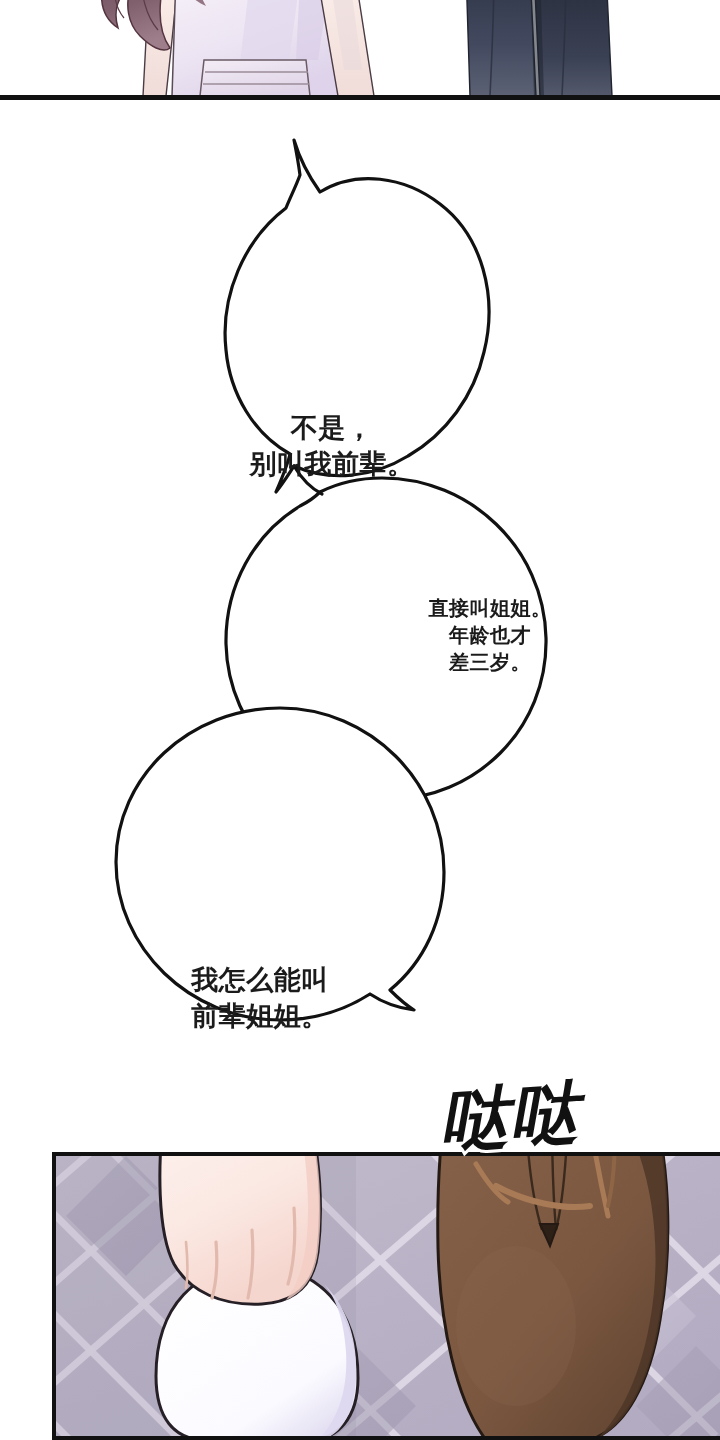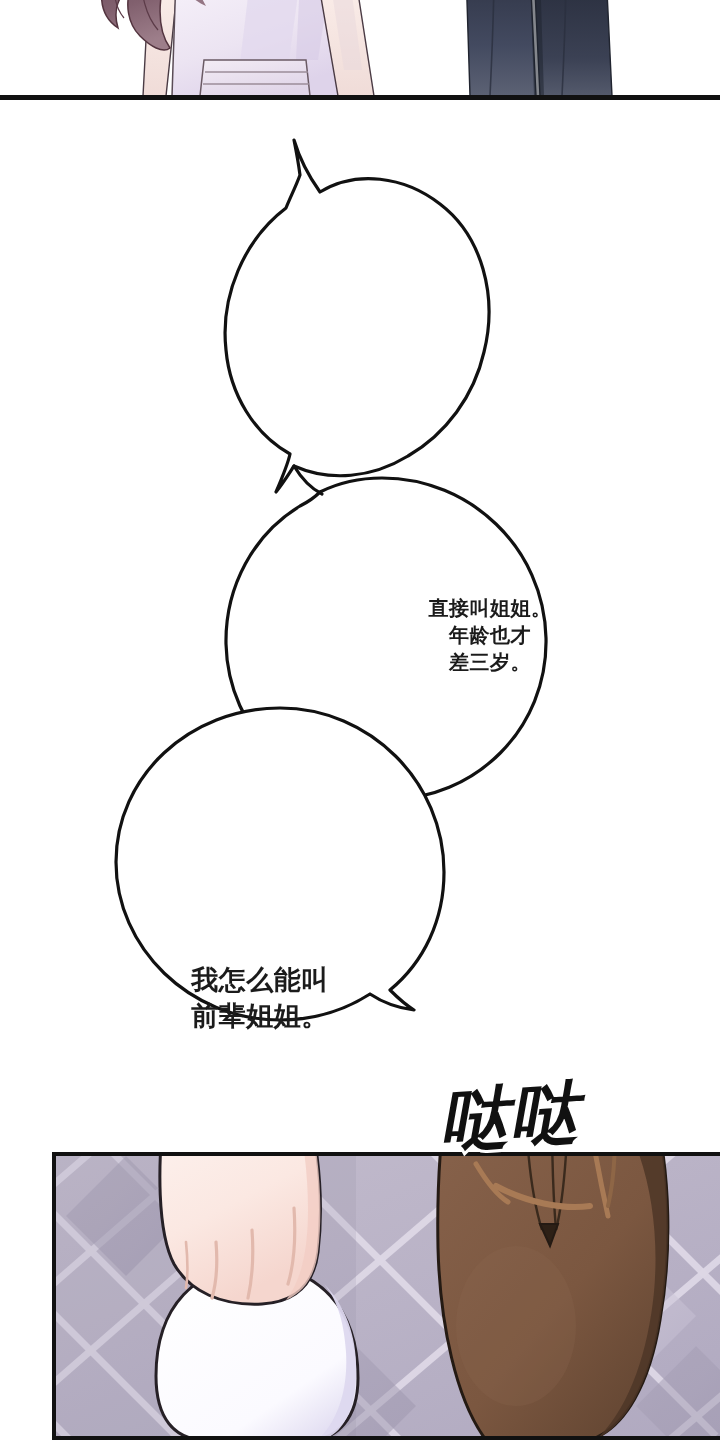--- a/index.html
+++ b/index.html
@@ -207,20 +207,22 @@
                  C 370 608, 444 682, 444 772
                  C 444 820, 424 862, 390 890
                  C 396 896, 404 904, 414 910
                  C 398 908, 382 902, 370 894
                  C 345 910, 314 920, 280 920
                  C 190 920, 116 848, 116 762
                  C 116 676, 190 608, 280 608 Z" fill="#ffffff" stroke="#111111" stroke-width="3.2" stroke-linejoin="round"></path>
       </g>
     </svg>
 
+    <div class="bubble-text" id="bubble-text-1">不是，
+别叫我前辈。</div>
 
     <div class="bubble-text" id="bubble-text-2">直接叫姐姐。
 年龄也才
 差三岁。</div>
 
     <div class="bubble-text" id="bubble-text-3">我怎么能叫
 前辈姐姐。</div>
   </div>
 
   <div class="sfx">哒哒</div>

